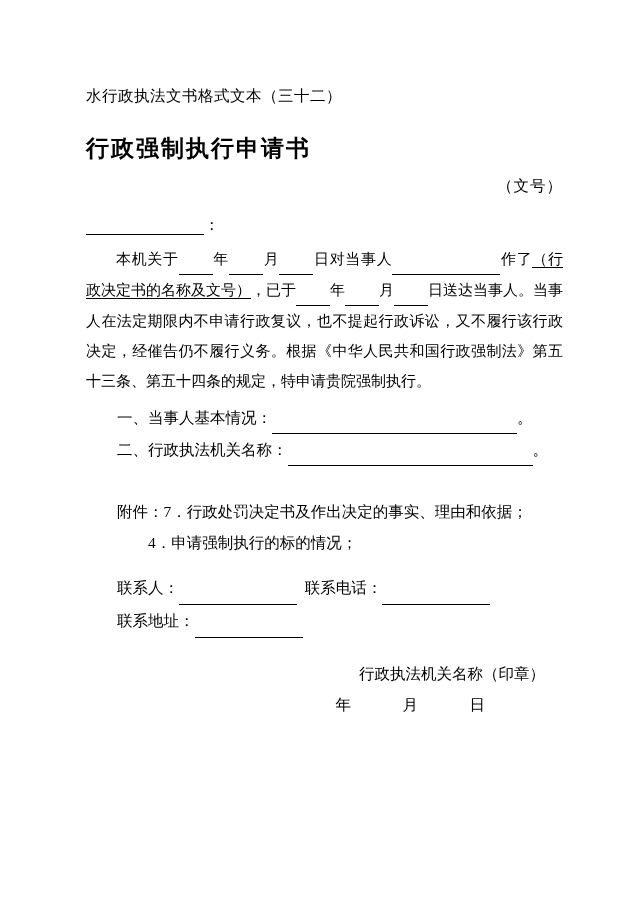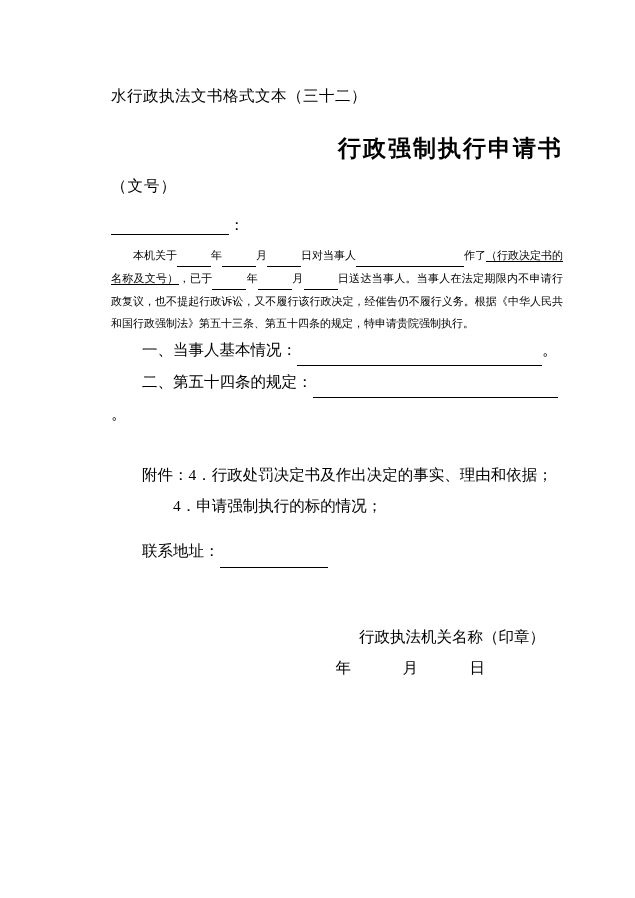--- a/index.html
+++ b/index.html
@@ -12,51 +12,51 @@
     background: #ffffff;
     font-family: "Liberation Serif", "DejaVu Serif", serif;
     color: #000000;
     overflow: hidden;
   }
   .page {
     position: relative;
     width: 635px;
     height: 736px;
     box-sizing: border-box;
-    padding: 86px 72px 0 111px;
+    padding: 86px 72px 0 86px;
   }
   .header-line {
     font-size: 15.5px;
     letter-spacing: 0.5px;
     margin-bottom: 26px;
   }
   .doc-title {
-    text-align: right;
+    text-align: left;
     font-size: 23px;
     font-weight: bold;
     letter-spacing: 2px;
     margin: 10px 0 12px 0;
   }
   .doc-subtitle {
-    text-align: left;
+    text-align: right;
     font-size: 15.5px;
     letter-spacing: 1px;
     margin-bottom: 18px;
   }
   .addressee {
     font-size: 15.5px;
     margin-bottom: 8px;
   }
   .blank {
     display: inline-block;
     border-bottom: 1px solid #000;
     vertical-align: baseline;
   }
   .body-text {
-    font-size: 11px;
+    font-size: 15px;
     line-height: 2.0;
     text-align: justify;
     text-justify: inter-ideograph;
   }
   .body-text p {
     margin: 0;
   }
   .indent2 {
     text-indent: 2em;
   }
@@ -87,21 +87,21 @@
   }
   .contact-block {
     margin-top: 14px;
     font-size: 15.5px;
     line-height: 2.05;
   }
   .contact-line {
     text-indent: 2em;
   }
   .signature-block {
-    margin-top: 53px;
+    margin-top: 20px;
     font-size: 15.5px;
     text-align: right;
     line-height: 2.0;
     padding-right: 18px;
   }
   .date-line {
     padding-right: 42px;
     letter-spacing: 18px;
   }
 </style>
@@ -117,34 +117,35 @@
   <div class="doc-subtitle">（文号）</div>
 
   <div class="addressee">
     <span class="blank" style="width:118px;">&nbsp;</span><span>：</span>
   </div>
 
   <div class="body-text">
     <p class="indent2"><span>本机关于</span><span class="u-seg">&nbsp;</span><span>年</span><span class="u-seg">&nbsp;</span><span>月</span><span class="u-seg">&nbsp;</span><span>日对当事人</span><span class="u-seg" style="min-width:108px;">&nbsp;</span><span>作了</span><span class="underline-text">（行政决定书的名称及文号）</span><span>，已于</span><span class="u-seg">&nbsp;</span><span>年</span><span class="u-seg">&nbsp;</span><span>月</span><span class="u-seg">&nbsp;</span><span>日送达当事</span><span>人。当事人在法定期限内不申请行政复议，也不提起行政诉讼，又不履行该行政决定，经催告仍不履行义务。根据《中华人民共和国行政强制法》第五十三条、第五十四条的规定，特申请贵院强制执行。</span></p>
   </div>
 
-  <div class="item-line" style="">
+  <div class="item-line" style="margin-top:6px;">
     <span>一、当事人基本情况：</span><span class="u-seg" style="min-width:245px;">&nbsp;</span><span>。</span>
   </div>
 
   <div class="item-line">
-    <span>二、第五十四条的规定：</span><span class="u-seg" style="min-width:245px;">&nbsp;</span><span>。</span>
+    <span>二、行政执法机关名称：</span><span class="u-seg" style="min-width:245px;">&nbsp;</span><span>。</span>
   </div>
 
   <div class="attach-block">
-    <div class="attach-first"><span>附件：</span><span>4．行政处罚决定书及作出决定的事实、理由和依据；</span></div>
+    <div class="attach-first"><span>附件：</span><span>7．行政处罚决定书及作出决定的事实、理由和依据；</span></div>
     <div class="attach-sub"><span>4．申请强制执行的标的情况；</span></div>
   </div>
 
   <div class="contact-block">
+    <div class="contact-line"><span>联系人：</span><span class="u-seg" style="min-width:118px;">&nbsp;</span>&nbsp;&nbsp;<span>联系电话：</span><span class="u-seg" style="min-width:108px;">&nbsp;</span></div>
     <div class="contact-line"><span>联系地址：</span><span class="u-seg" style="min-width:108px;">&nbsp;</span></div>
   </div>
 
   <div class="signature-block">
     <div>行政执法机关名称（印章）</div>
     <div class="date-line">年　月　日</div>
   </div>
 
 </div>
 

